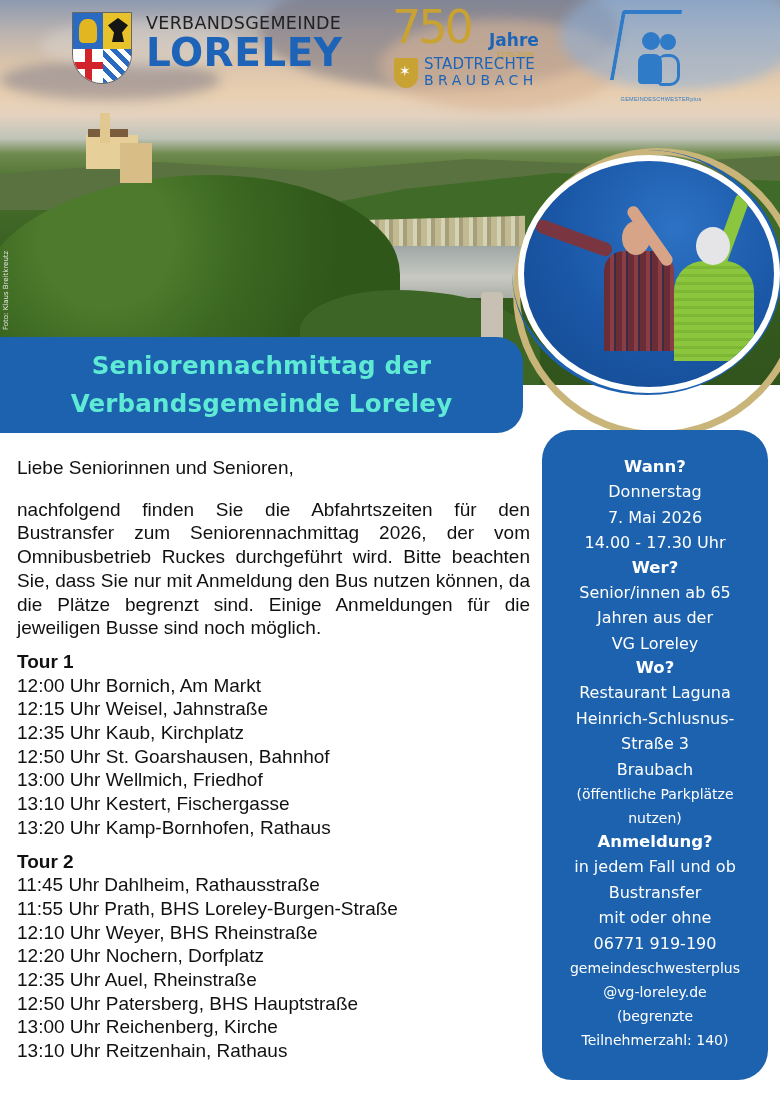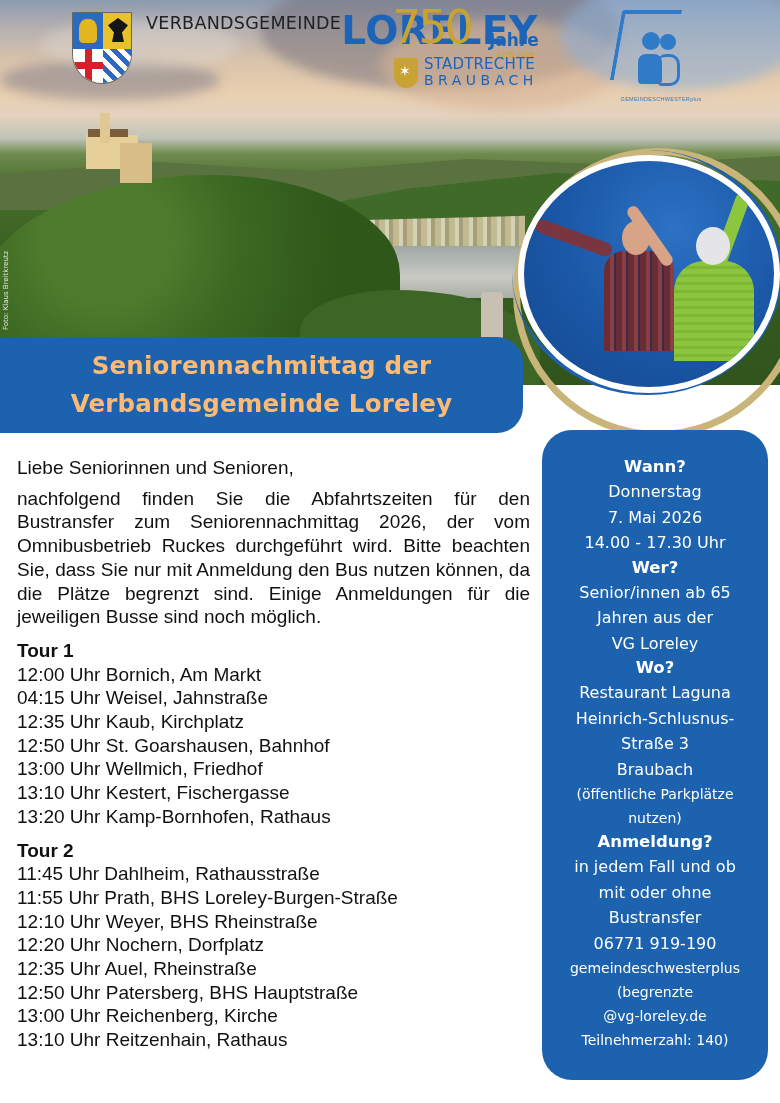--- a/index.html
+++ b/index.html
@@ -52,21 +52,21 @@
     .crest { width: 60px; height: 72px; position: relative; border-radius: 0 0 30px 30px; overflow: hidden; border: 1px solid #666; }
     .crest .q1 { position: absolute; left: 0; top: 0; width: 30px; height: 36px; background: #2a6ac0; }
     .crest .q1::after { content: ""; position: absolute; left: 6px; top: 6px; width: 18px; height: 24px; background: #e2b620; border-radius: 40% 40% 20% 20%; }
     .crest .q2 { position: absolute; left: 30px; top: 0; width: 30px; height: 36px; background: #e8c22a; }
     .crest .q2::after { content: ""; position: absolute; left: 5px; top: 5px; width: 20px; height: 24px; background: #151515; clip-path: polygon(50% 0, 100% 30%, 70% 60%, 80% 100%, 20% 100%, 30% 60%, 0 30%); }
     .crest .q3 { position: absolute; left: 0; top: 36px; width: 30px; height: 36px; background: #ffffff; }
     .crest .q3::before { content: ""; position: absolute; left: 12px; top: 0; width: 7px; height: 36px; background: #d2232a; }
     .crest .q3::after { content: ""; position: absolute; left: 0; top: 13px; width: 30px; height: 7px; background: #d2232a; }
     .crest .q4 { position: absolute; left: 30px; top: 36px; width: 30px; height: 36px;
       background: repeating-linear-gradient(45deg, #2a6ac0 0 5px, #ffffff 5px 10px); }
-    .vg-text { display: flex; flex-direction: row; }
+    .vg-text { display: flex; flex-direction: column; }
     .vg-small { font-family: "DejaVu Sans", sans-serif; font-size: 17.5px; color: #222; letter-spacing: 0.3px; line-height: 22px; }
     .vg-big { font-family: "DejaVu Sans", sans-serif; font-weight: bold; font-size: 39px; color: #1d64b8; line-height: 38px; letter-spacing: 0.5px; }
 
     .logo-750 { position: absolute; left: 392px; top: 6px; width: 150px; height: 84px; }
     .l750-num { position: absolute; left: 0; top: -4px; font-family: "DejaVu Sans", sans-serif; font-size: 46px; color: #c8a232; letter-spacing: -3px; line-height: 50px; }
     .l750-jahre { position: absolute; left: 97px; top: 24px; font-family: "DejaVu Sans", sans-serif; font-weight: bold; font-size: 17px; color: #1d64b8; }
     .l750-years { position: absolute; left: 104px; top: 44px; font-size: 8px; color: #c8a232; }
     .l750-shield { position: absolute; left: 2px; top: 52px; width: 24px; height: 30px; background: #c8a232; border-radius: 2px 2px 12px 12px; }
     .l750-shield::after { content: "✶"; position: absolute; left: 5px; top: 5px; color: #fff; font-size: 14px; }
     .l750-stadt { position: absolute; left: 32px; top: 50px; font-family: "DejaVu Sans", sans-serif; font-size: 15px; color: #1d64b8; line-height: 16px; letter-spacing: 0.2px; }
@@ -95,25 +95,25 @@
     .person-w-head { position: absolute; left: 172px; top: 66px; width: 34px; height: 38px; border-radius: 50%; background: #e5e5e8; }
     .person-w-arm { position: absolute; left: 200px; top: 30px; width: 14px; height: 80px; background: #8cc63f; transform: rotate(20deg); border-radius: 7px; }
     .person-w-arm2 { position: absolute; left: 120px; top: 40px; width: 12px; height: 70px; background: #d7a488; transform: rotate(-35deg); border-radius: 6px; }
 
     
     .title-banner {
       position: absolute; left: 0; top: 337px; width: 523px; height: 96px;
       background: #1c62ae; border-radius: 0 26px 26px 0;
       display: flex; flex-direction: column; justify-content: center; align-items: center;
     }
-    .title-line { font-family: "DejaVu Sans", sans-serif; font-weight: bold; color: #fdba74; font-size: 24.5px; line-height: 38px; letter-spacing: 0.2px; }
+    .title-line { font-family: "DejaVu Sans", sans-serif; font-weight: bold; color: #5eead4; font-size: 24.5px; line-height: 38px; letter-spacing: 0.2px; }
 
     
     .main-text { position: absolute; left: 17px; top: 456px; width: 513px; color: #111; font-family: "Liberation Sans", sans-serif; font-size: 19px; line-height: 23.7px; }
-    .greeting { margin-bottom: 7px; }
+    .greeting { margin-bottom: 18px; }
     .intro { text-align: justify; }
     .tour { margin-top: 10px; }
     .tour-title { font-weight: bold; }
     .stop { white-space: nowrap; }
 
     
     .info-box {
       position: absolute; left: 542px; top: 430px; width: 226px; height: 650px;
       background: #1c62ae; border-radius: 30px;
       color: #ffffff; text-align: center; font-family: "DejaVu Sans", sans-serif;
@@ -200,21 +200,21 @@
   <span class="title-line">Verbandsgemeinde Loreley</span>
 </div>
 
 <div class="main-text">
   <p class="greeting">Liebe Seniorinnen und Senioren,</p>
   <p class="intro">nachfolgend finden Sie die Abfahrtszeiten für den Bustransfer zum Seniorennachmittag 2026, der vom Omnibusbetrieb Ruckes durchgeführt wird. Bitte beachten Sie, dass Sie nur mit Anmeldung den Bus nutzen können, da die Plätze begrenzt sind. Einige Anmeldungen für die jeweiligen Busse sind noch möglich.</p>
 
   <div class="tour">
     <div class="tour-title">Tour 1</div>
     <div class="stop">12:00 Uhr Bornich, Am Markt</div>
-    <div class="stop">04:15 Uhr Weisel, Jahnstraße</div>
+    <div class="stop">12:15 Uhr Weisel, Jahnstraße</div>
     <div class="stop">12:35 Uhr Kaub, Kirchplatz</div>
     <div class="stop">12:50 Uhr St. Goarshausen, Bahnhof</div>
     <div class="stop">13:00 Uhr Wellmich, Friedhof</div>
     <div class="stop">13:10 Uhr Kestert, Fischergasse</div>
     <div class="stop">13:20 Uhr Kamp-Bornhofen, Rathaus</div>
   </div>
 
   <div class="tour">
     <div class="tour-title">Tour 2</div>
     <div class="stop">11:45 Uhr Dahlheim, Rathausstraße</div>
@@ -242,20 +242,20 @@
   <div class="info-head">Wo?</div>
   <div class="info-line">Restaurant Laguna</div>
   <div class="info-line">Heinrich-Schlusnus-</div>
   <div class="info-line">Straße 3</div>
   <div class="info-line">Braubach</div>
   <div class="info-line small">(öffentliche Parkplätze</div>
   <div class="info-line small">nutzen)</div>
 
   <div class="info-head">Anmeldung?</div>
   <div class="info-line">in jedem Fall und ob</div>
+  <div class="info-line">Bustransfer</div>
   <div class="info-line">mit oder ohne</div>
-  <div class="info-line">Bustransfer</div>
   <div class="info-line">06771 919-190</div>
   <div class="info-line email">gemeindeschwesterplus</div>
+  <div class="info-line email">@vg-loreley.de</div>
   <div class="info-line small">(begrenzte</div>
-  <div class="info-line email">@vg-loreley.de</div>
   <div class="info-line small">Teilnehmerzahl: 140)</div>
 </div>
 
 </body></html>

